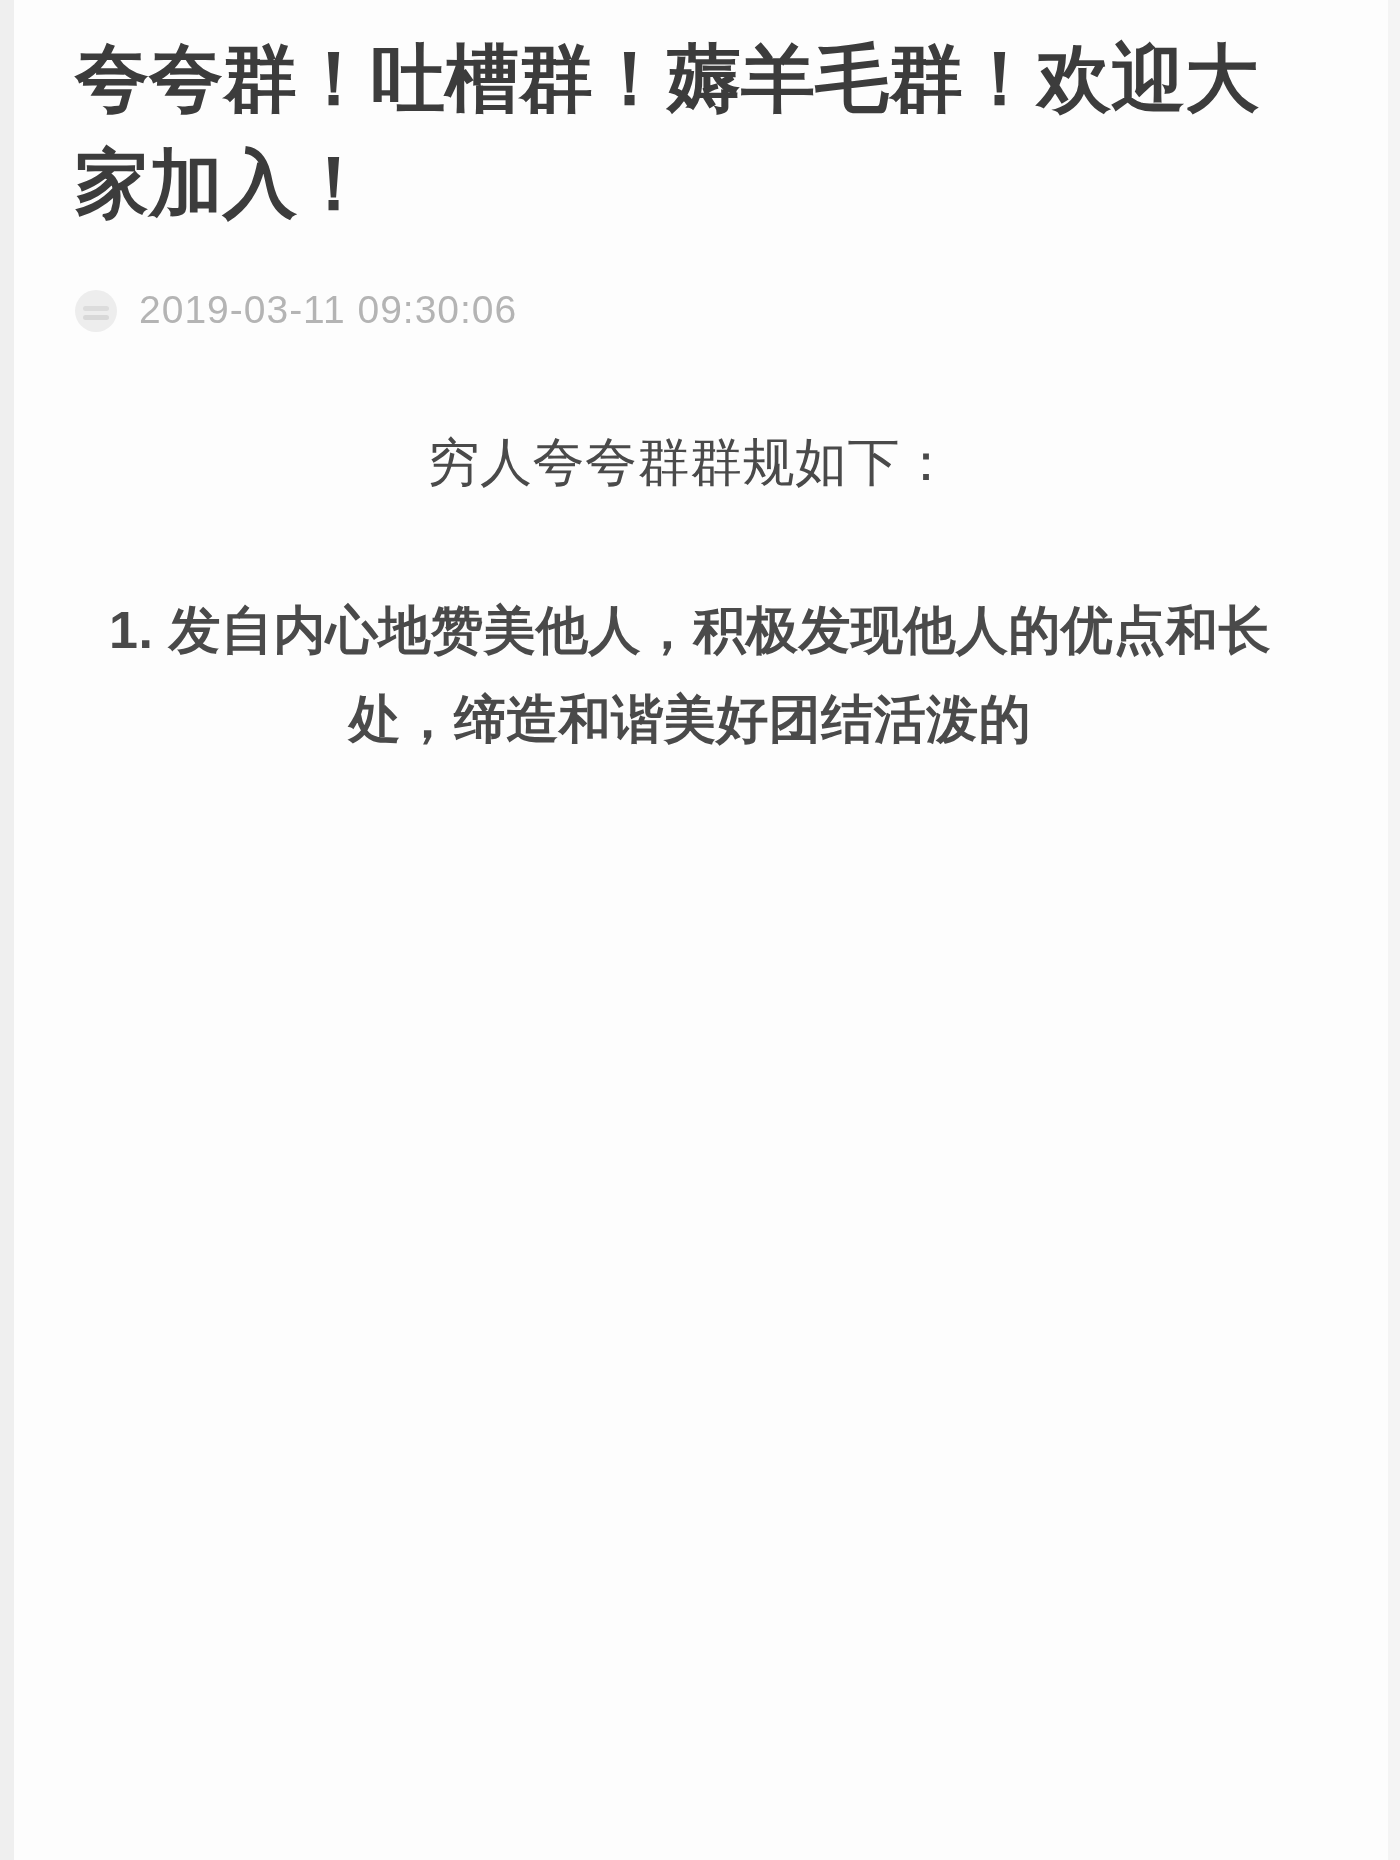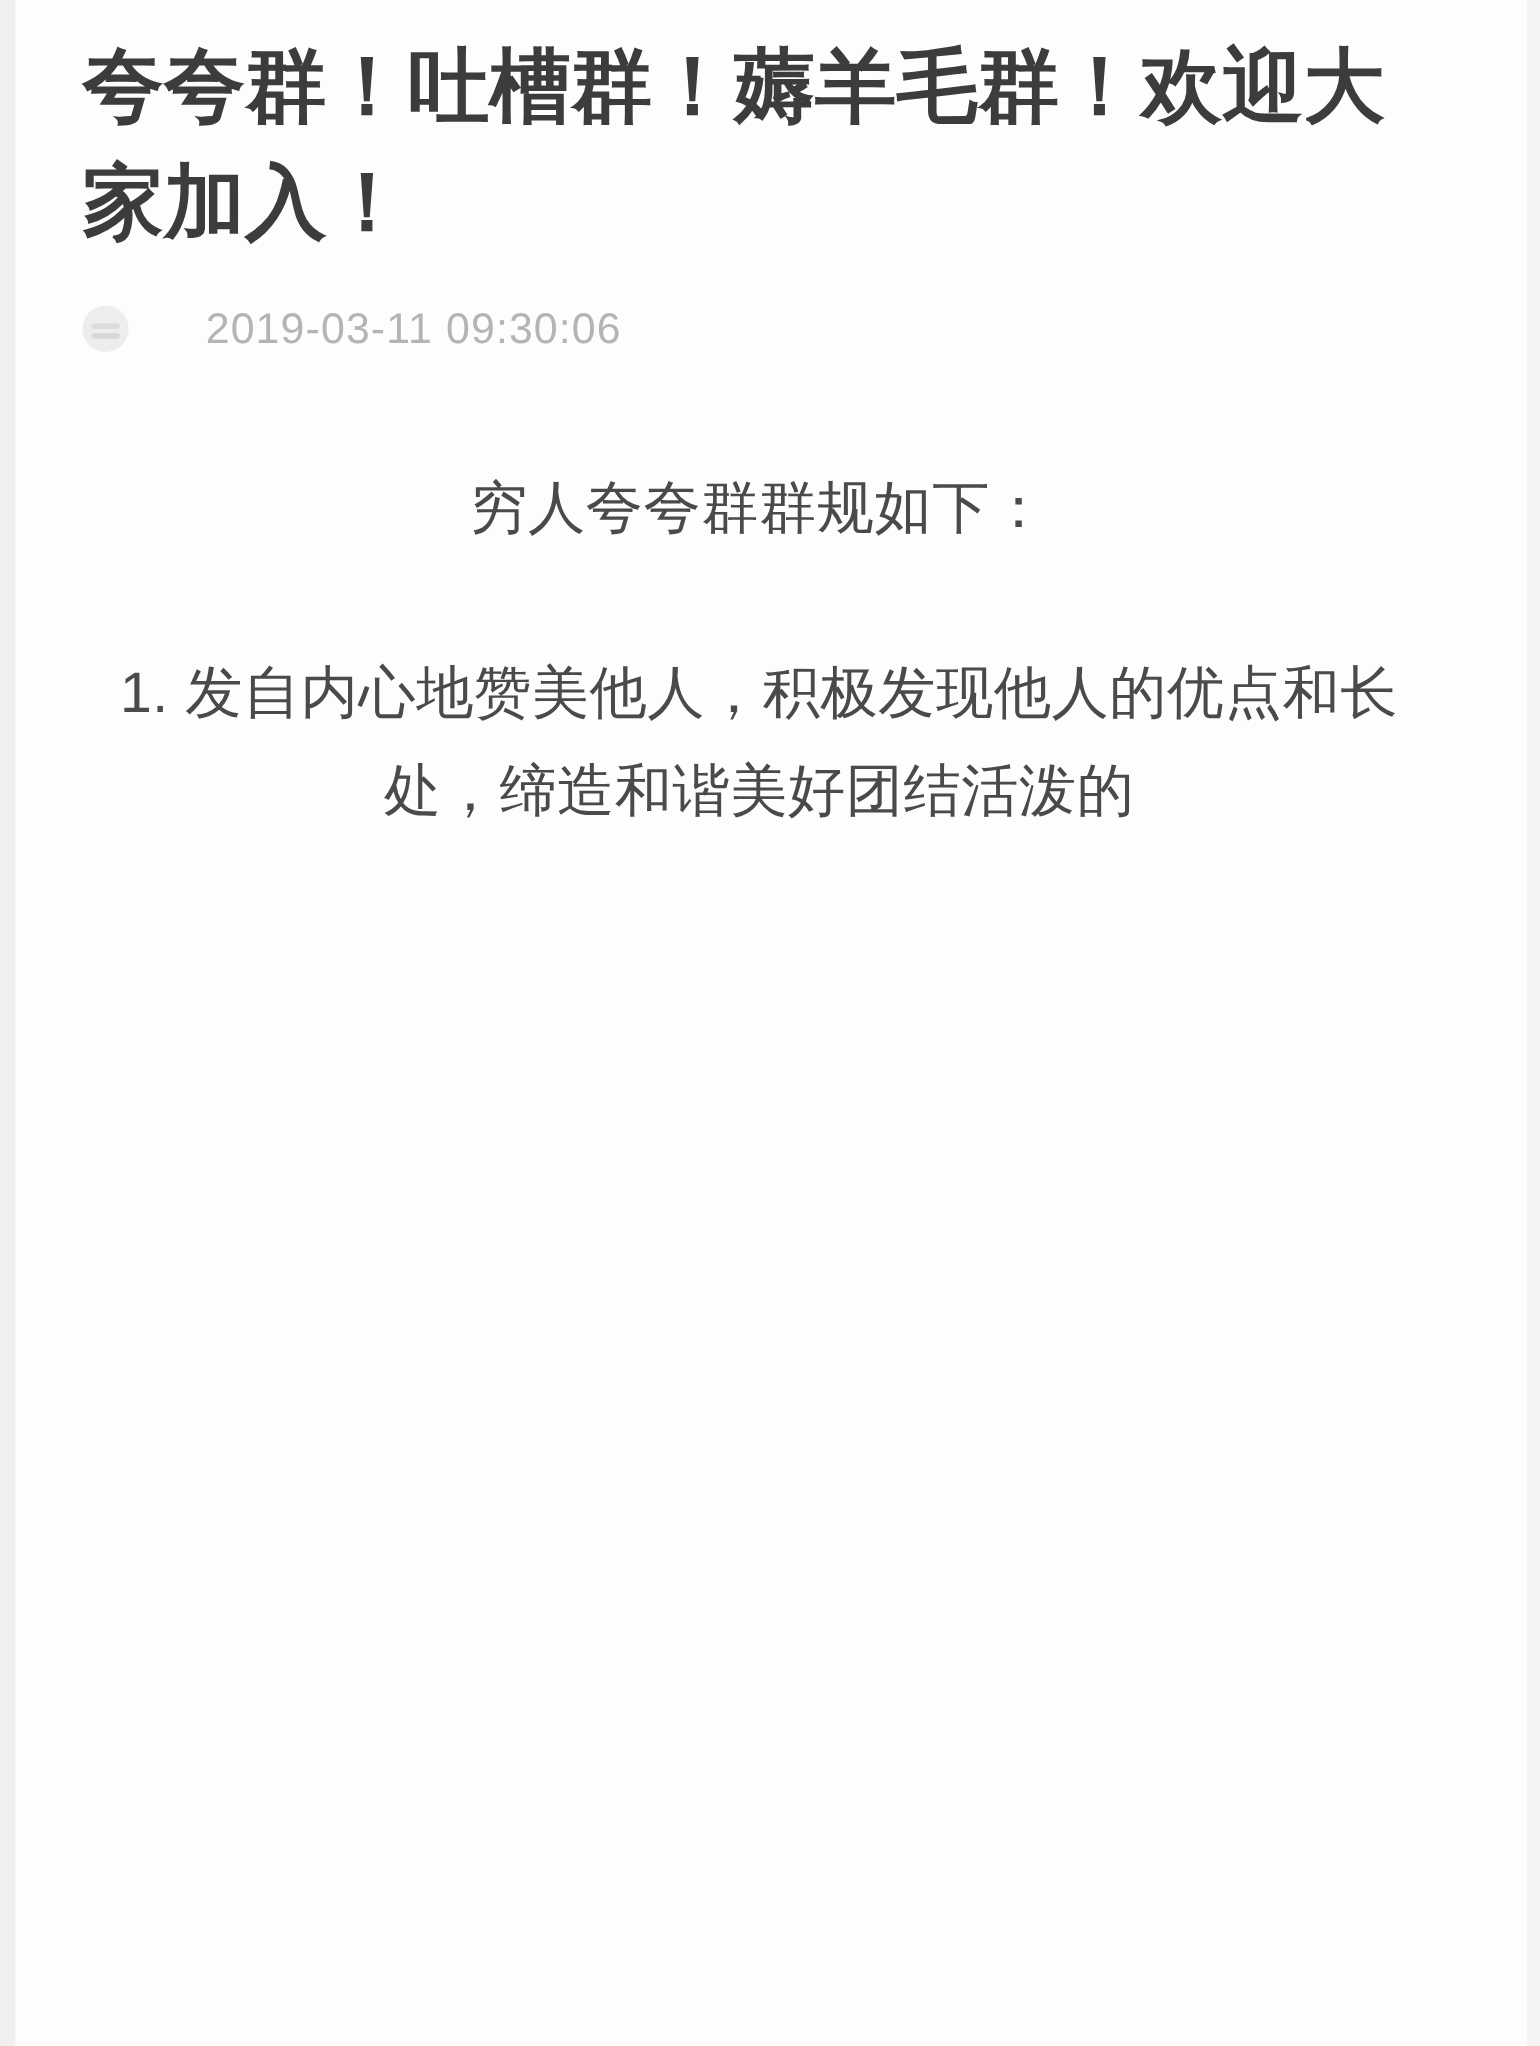--- a/index.html
+++ b/index.html
@@ -41,24 +41,23 @@
     margin: 0;
     padding-top: 26px;
     font-size: 74px;
     line-height: 1.42;
     font-weight: bold;
     color: #3c3c3c;
     letter-spacing: 0px;
   }
   .meta-row {
     display: flex;
-    align-items: flex-start;
+    align-items: flex-end;
     margin-top: 42px;
     height: 54px;
-    gap: 48px;
   }
   .meta-avatar {
     width: 42px;
     height: 42px;
     border-radius: 50%;
     background: #ededed;
     position: relative;
     flex: 0 0 auto;
     margin-right: 22px;
   }
@@ -90,20 +89,21 @@
     color: #4a4a4a;
     letter-spacing: 0.5px;
     text-align: center;
   }
   p.para:last-child {
     margin-bottom: 0;
   }
   .clip {
     max-height: 330px;
     overflow: hidden;
+    font-weight: bold;
   }
 </style>
 </head>
 <body>
 
 <div class="page">
 
   <div class="edge-left"></div>
   <div class="edge-right"></div>
 

